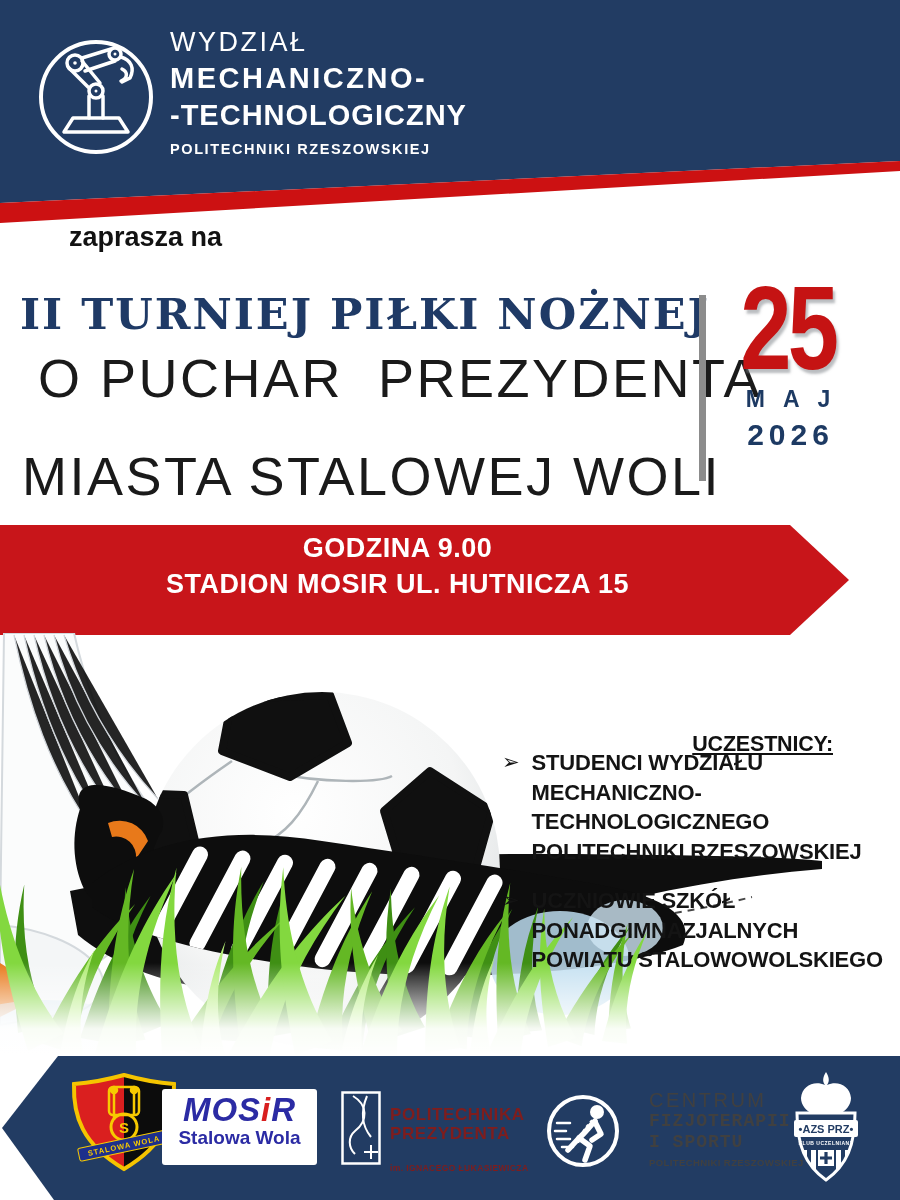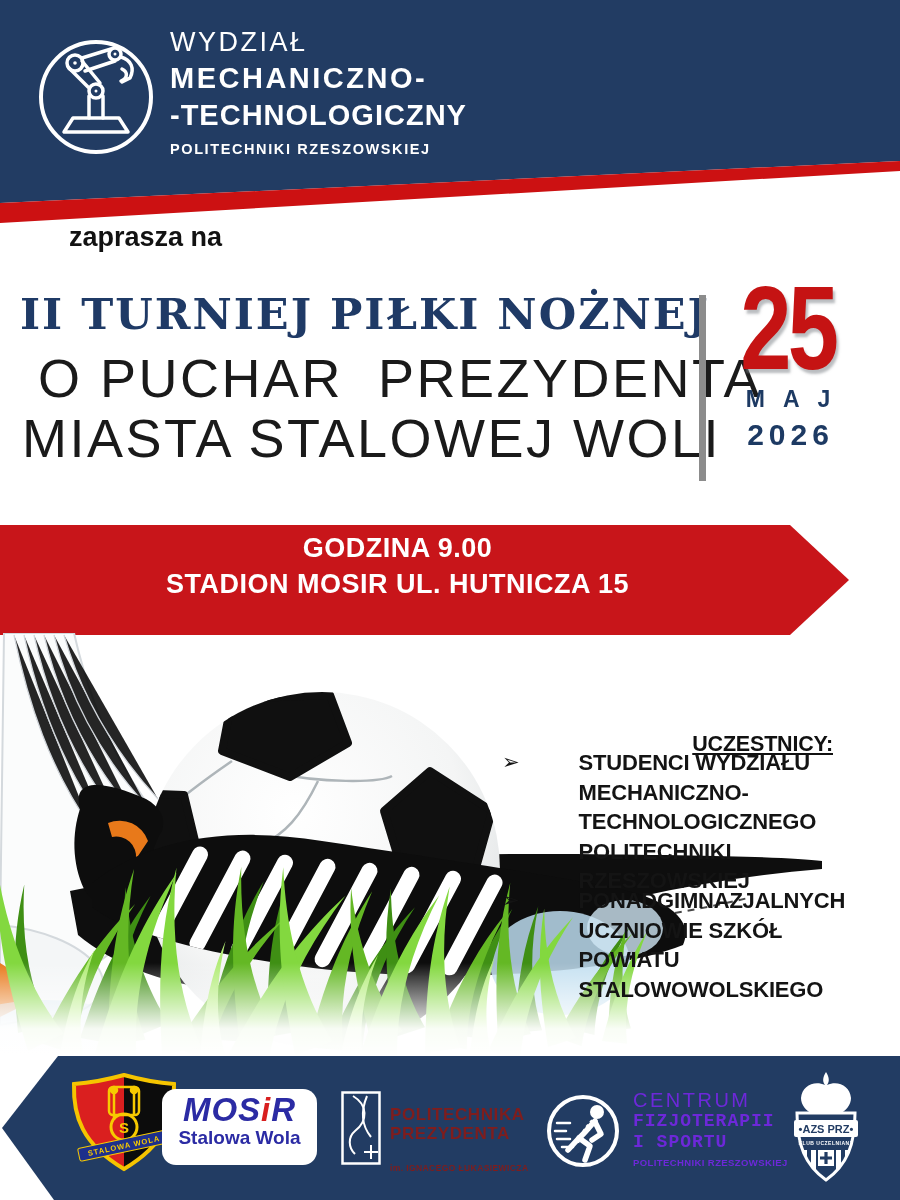--- a/index.html
+++ b/index.html
@@ -14,56 +14,56 @@
   .hdr-l3{letter-spacing:1px;}
   .hdr-sub{font-size:14.5px;font-weight:700;letter-spacing:1.6px;margin-top:9px;}
 
   .invite{left:69px;top:222px;font-size:27px;font-weight:700;color:#121212;}
 
   
   .title1{left:20px;top:293px;font-family:"DejaVu Serif",serif;font-weight:700;
           font-size:43px;line-height:1;color:#1f3a66;letter-spacing:2px;}
   .title2{left:22px;top:351px;font-size:54px;line-height:1;font-weight:400;
           color:#1a1a1a;letter-spacing:2.5px;white-space:pre;margin-left:16px;}
-  .title3{left:22px;top:411px;font-size:54px;line-height:1;font-weight:400;
+  .title3{left:22px;top:449px;font-size:54px;line-height:1;font-weight:400;
           color:#1a1a1a;letter-spacing:2.5px;white-space:pre;}
   .vbar{left:699px;top:295px;width:7px;height:186px;background:#8c8c8c;}
 
   .datebox{left:713px;top:280px;width:150px;text-align:center;}
   .date-day{font-size:118px;line-height:96px;font-weight:700;color:#c51313;letter-spacing:-5px;
             display:inline-block;transform:scaleX(.78);transform-origin:50% 50%;
             text-shadow:3px 4px 3px rgba(130,135,140,.55);}
   .date-month{font-size:23px;font-weight:800;color:#1d3a63;letter-spacing:18px;margin-left:18px;margin-top:10px;}
   .date-year{font-size:30px;font-weight:800;color:#1d3a63;letter-spacing:5px;margin-left:5px;margin-top:5px;}
 
   
   .banner-text{left:0;top:530px;width:795px;text-align:center;color:#fff;
                font-size:27px;font-weight:700;line-height:36px;letter-spacing:.5px;}
 
   
   .uheading{left:558px;top:732px;width:275px;text-align:right;font-size:21.5px;
             font-weight:800;color:#111;text-decoration:underline;letter-spacing:-.2px;}
   .uitem{display:flex;color:#141414;}
   .uitem .bullet{font-family:"DejaVu Sans",sans-serif;font-size:21px;line-height:29.5px;margin-right:12px;}
-  .uitem .lines{font-size:22px;font-weight:700;line-height:29.5px;letter-spacing:-.2px;margin-left:47px;}
+  .uitem .lines{font-size:22px;font-weight:700;line-height:29.5px;letter-spacing:-.2px;}
   .uitem1{left:502px;top:748px;}
   .uitem2{left:502px;top:886px;}
 
   
   .footer{left:0;top:1056px;width:900px;height:144px;}
-  .mosir-box{left:162px;top:33px;width:155px;height:76px;background:#fff;border-radius:14px;
+  .mosir-box{left:162px;top:33px;width:155px;height:76px;background:#fff;border-radius:3px;
              text-align:center;padding-top:5px;box-sizing:border-box;}
   .mosir-word{font-size:33px;line-height:32px;font-weight:800;font-style:italic;
               color:#2b2ba4;letter-spacing:1px;}
   .mosir-word .red-i{color:#d81f1f;}
   .mosir-sub{font-size:19px;font-weight:800;color:#2b2ba4;margin-top:1px;}
   .prz-text{left:390px;top:50px;color:#7f1d1d;}
   .prz-text .l{font-size:17px;font-weight:700;line-height:18.5px;letter-spacing:.6px;}
   .prz-text .s{font-size:8.5px;font-weight:700;letter-spacing:.4px;margin-top:20px;}
-  .cfs-text{left:633px;top:34px;color:#6d28d9;}
+  .cfs-text{left:649px;top:34px;color:#404040;}
   .cfs-l1{font-size:20px;font-weight:400;letter-spacing:2.5px;line-height:21px;}
   .cfs-l2,.cfs-l3{font-size:18px;font-weight:800;letter-spacing:1px;line-height:21px;font-family:Liberation Mono, monospace;}
   .cfs-s{font-size:9.5px;font-weight:700;letter-spacing:.4px;margin-top:4px;}
 </style>
 </head>
 <body>
 
 <div class="poster">
 
   <svg class="abs" style="left:0;top:0" width="900" height="230" viewBox="0 0 900 230">
@@ -261,22 +261,22 @@
       <div>STUDENCI WYDZIAŁU</div>
       <div>MECHANICZNO-</div>
       <div>TECHNOLOGICZNEGO</div>
       <div>POLITECHNIKI RZESZOWSKIEJ</div>
     </div>
   </div>
 
   <div class="abs uitem uitem2">
     <span class="bullet">➢</span>
     <div class="lines">
+      <div>UCZNIOWIE SZKÓŁ</div>
       <div>PONADGIMNAZJALNYCH</div>
-      <div>UCZNIOWIE SZKÓŁ</div>
       <div>POWIATU STALOWOWOLSKIEGO</div>
     </div>
   </div>
 
   <div class="abs footer">
     <svg class="abs" style="left:0;top:0" width="900" height="144" viewBox="0 0 900 144">
       <polygon points="58,0 900,0 900,144 54,144 2,72" fill="#223c63"></polygon>
     </svg>
 
     <svg class="abs" style="left:62px;top:16px" width="124" height="100" viewBox="0 0 124 100">

